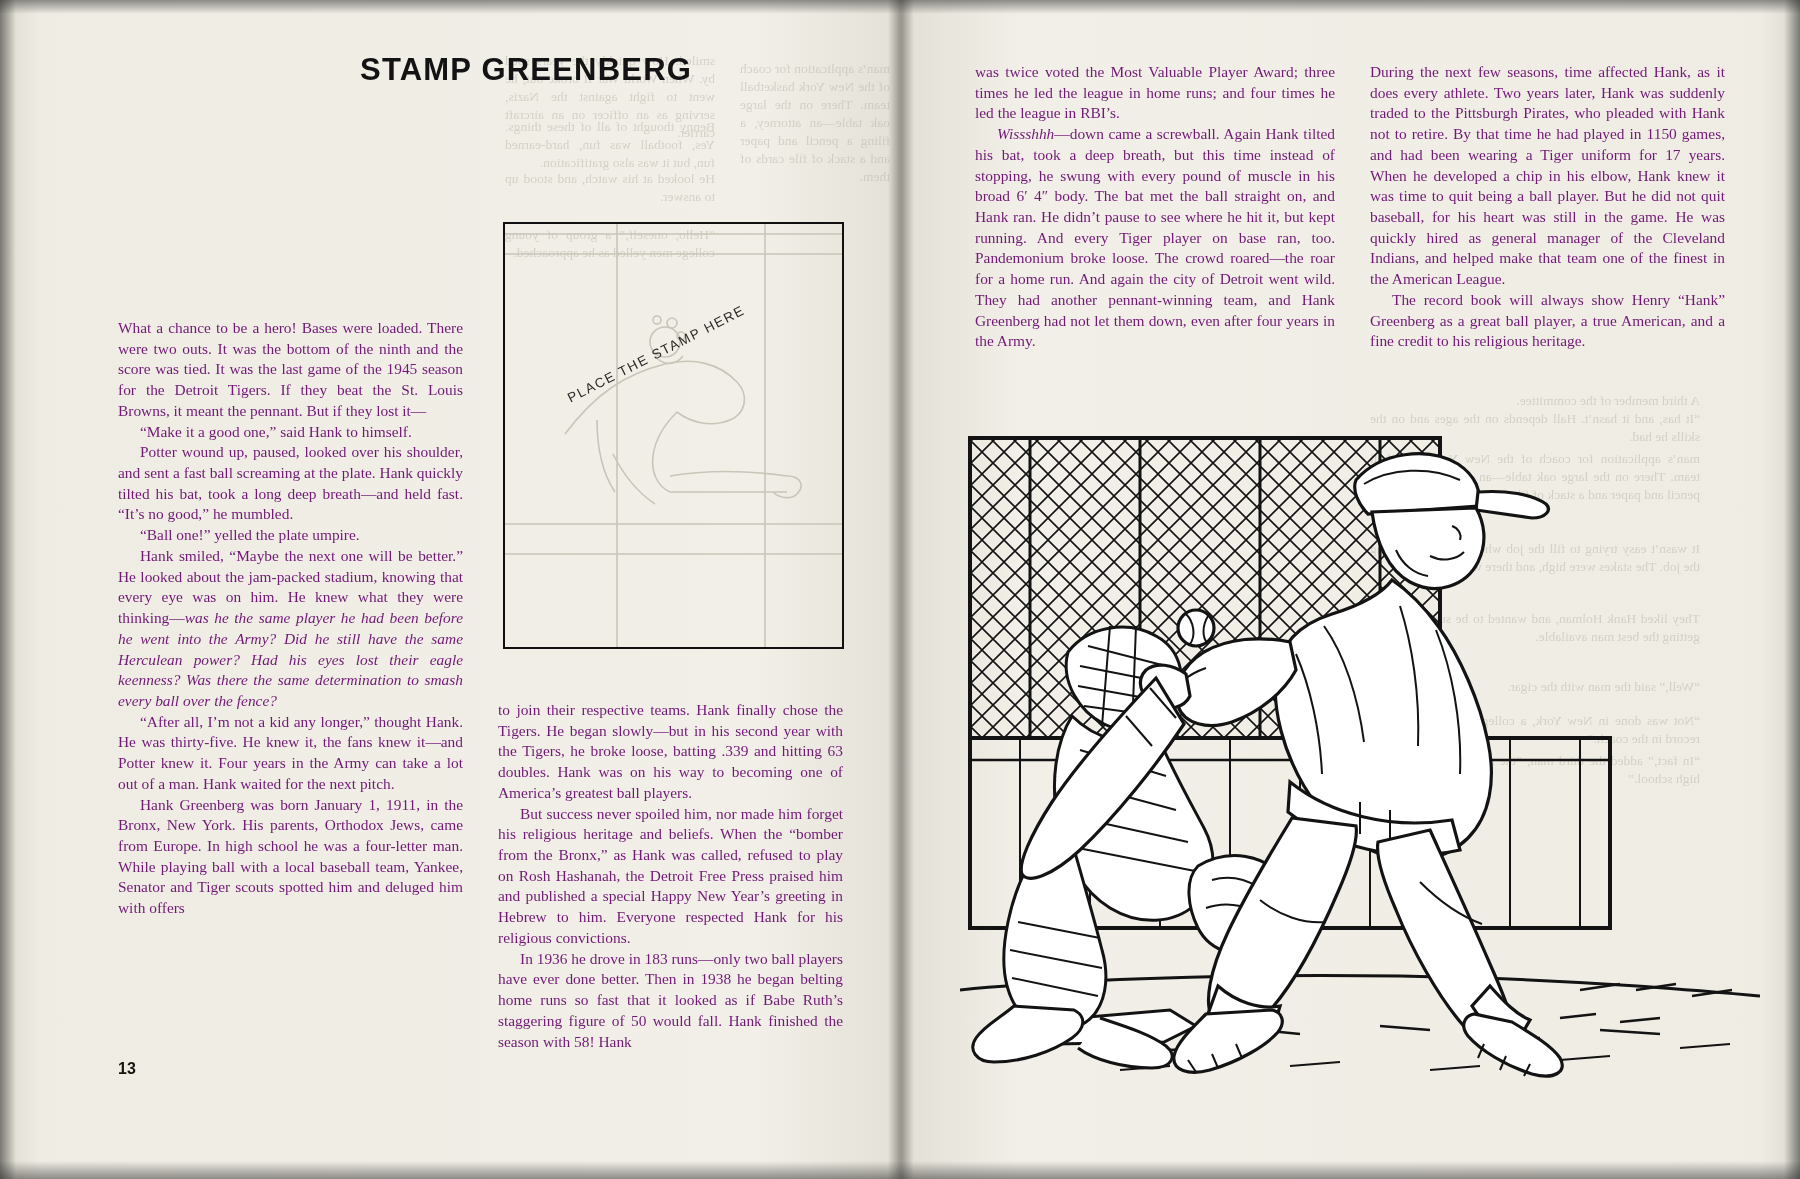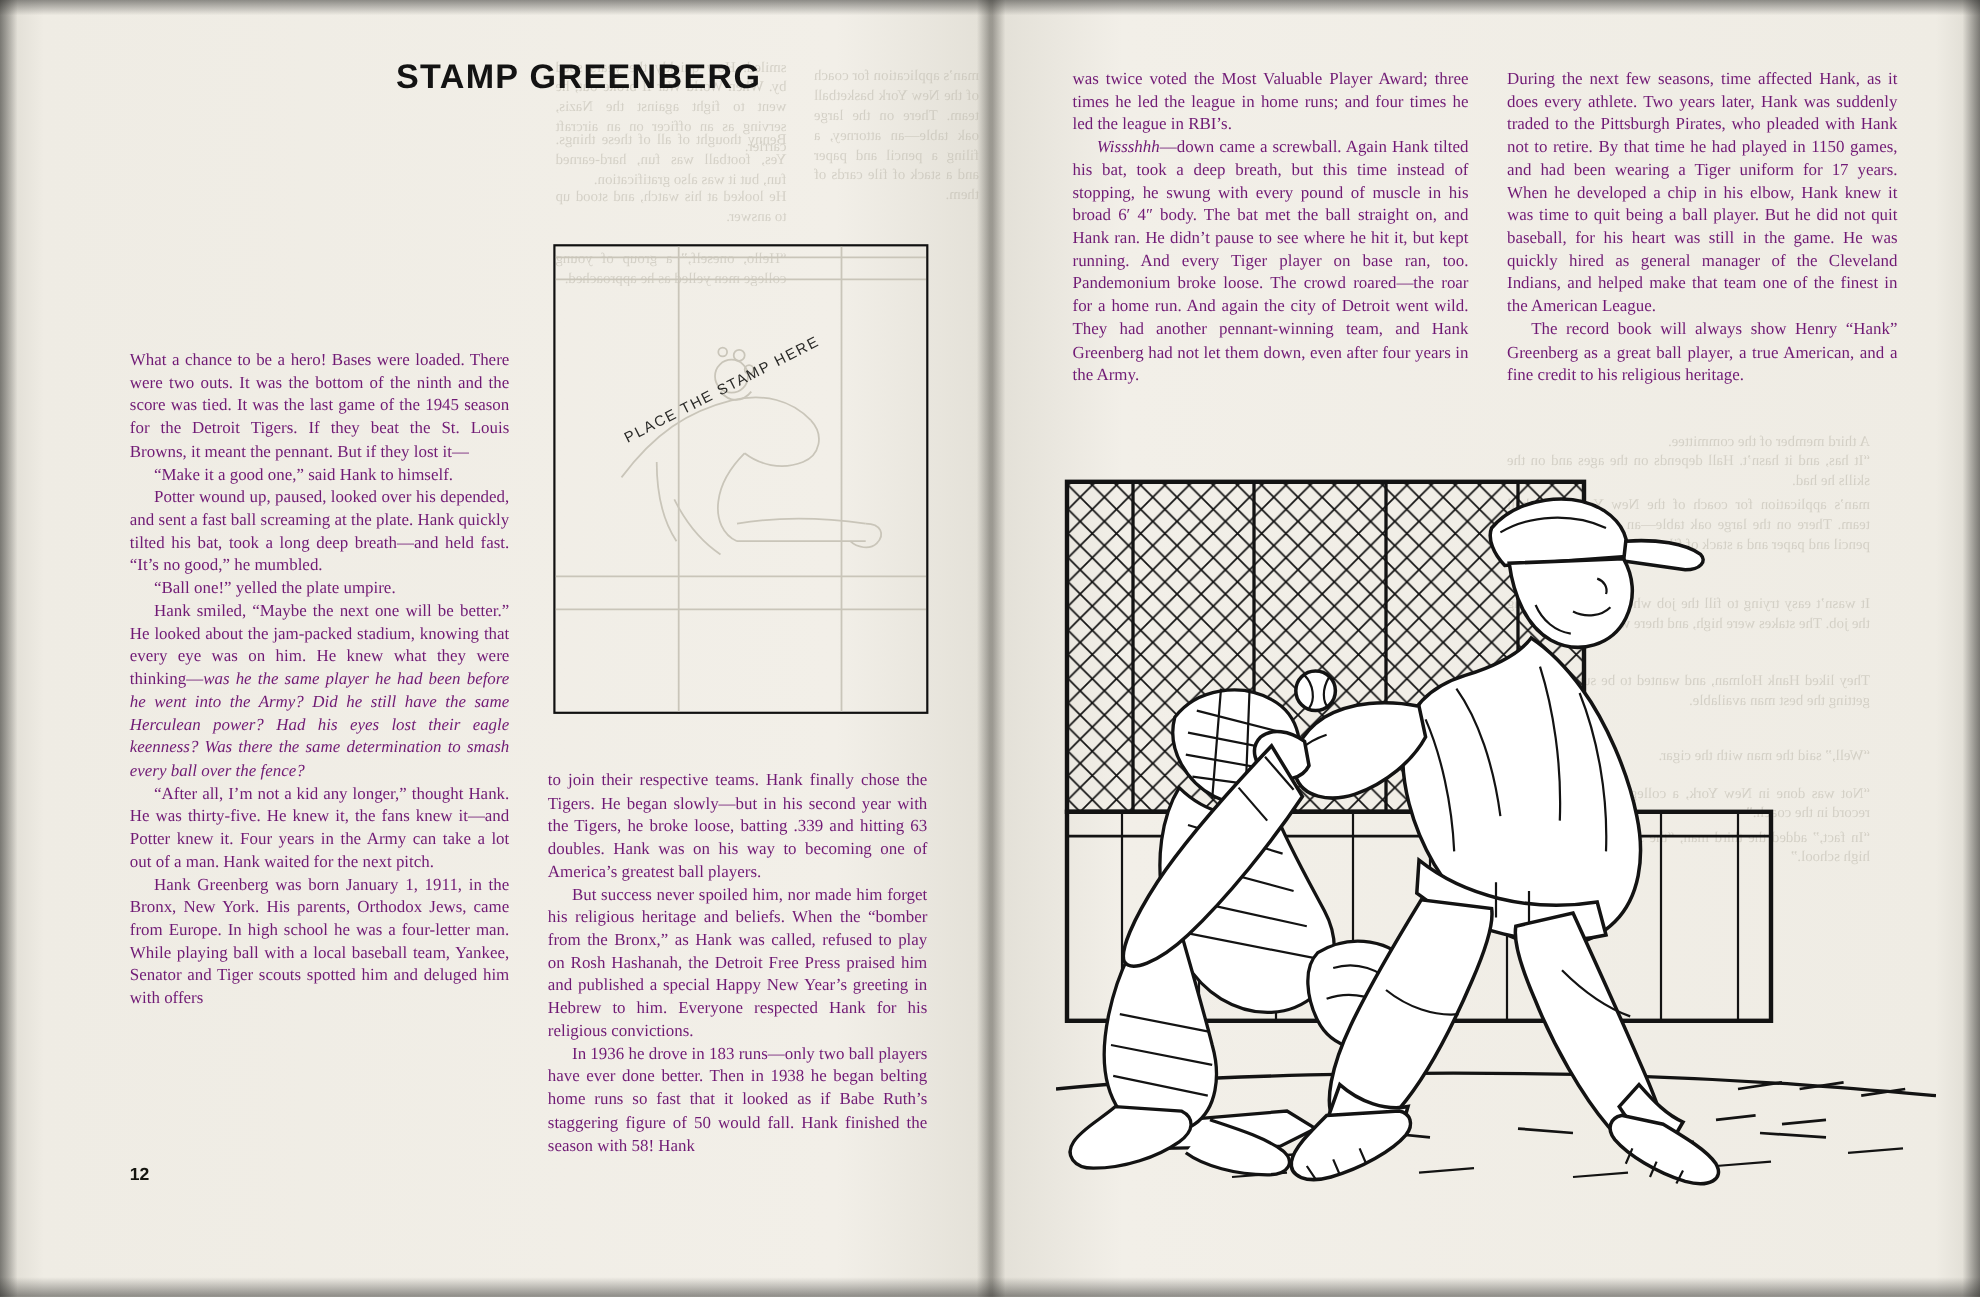--- a/index.html
+++ b/index.html
@@ -164,34 +164,34 @@
   <div class="ghost" style="left:505px; top:118px; width:210px;">Benny thought of all of these things. Yes, football was fun, hard-earned fun, but it was also gratification.</div>
   <div class="ghost" style="left:505px; top:170px; width:210px;">He looked at his watch, and stood up to answer.</div>
   <div class="ghost" style="left:505px; top:226px; width:210px;">“Hello, oneself,” a group of young college men yelled as he approached.</div>
   <div class="ghost" style="left:740px; top:60px; width:150px;">man’s application for coach of the New York basketball team. There on the large oak table—an attorney, a filing a pencil and paper and a stack of file cards of them.</div>
 
   <div class="article-title">STAMP GREENBERG</div>
 
   <div class="col" id="left-col-1">
     <p class="noindent">What a chance to be a hero! Bases were loaded. There were two outs. It was the bottom of the ninth and the score was tied. It was the last game of the 1945 season for the Detroit Tigers. If they beat the St. Louis Browns, it meant the pennant. But if they lost it—</p>
     <p>“Make it a good one,” said Hank to himself.</p>
-    <p>Potter wound up, paused, looked over his depended, and sent a fast ball screaming at the plate. Hank quickly tilted his bat, took a long deep breath—and held fast. “It’s no good,” he mumbled.</p>
+    <p>Potter wound up, paused, looked over his shoulder, and sent a fast ball screaming at the plate. Hank quickly tilted his bat, took a long deep breath—and held fast. “It’s no good,” he mumbled.</p>
     <p>“Ball one!” yelled the plate umpire.</p>
     <p><span>Hank smiled, “Maybe the next one will be better.” He looked about the jam-packed stadium, knowing that every eye was on him. He knew what they were thinking—</span><em>was he the same player he had been before he went into the Army? Did he still have the same Herculean power? Had his eyes lost their eagle keenness? Was there the same determination to smash every ball over the fence?</em></p>
     <p>“After all, I’m not a kid any longer,” thought Hank. He was thirty-five. He knew it, the fans knew it—and Potter knew it. Four years in the Army can take a lot out of a man. Hank waited for the next pitch.</p>
     <p>Hank Greenberg was born January 1, 1911, in the Bronx, New York. His parents, Orthodox Jews, came from Europe. In high school he was a four-letter man. While playing ball with a local baseball team, Yankee, Senator and Tiger scouts spotted him and deluged him with offers</p>
   </div>
 
   <div class="col" id="left-col-2">
     <p class="noindent">to join their respective teams. Hank finally chose the Tigers. He began slowly—but in his second year with the Tigers, he broke loose, batting .339 and hitting 63 doubles. Hank was on his way to becoming one of America’s greatest ball players.</p>
     <p>But success never spoiled him, nor made him forget his religious heritage and beliefs. When the “bomber from the Bronx,” as Hank was called, refused to play on Rosh Hashanah, the Detroit Free Press praised him and published a special Happy New Year’s greeting in Hebrew to him. Everyone respected Hank for his religious convictions.</p>
     <p>In 1936 he drove in 183 runs—only two ball players have ever done better. Then in 1938 he began belting home runs so fast that it looked as if Babe Ruth’s staggering figure of 50 would fall. Hank finished the season with 58! Hank</p>
   </div>
 
-  <div class="page-number">12</div>
+  <div class="page-number">13</div>
 
   <div class="stamp-box">
     <svg viewBox="0 0 337 423" width="337" height="423" style="position:absolute;left:0;top:0;">
       <g stroke="#c9c5b9" stroke-width="1.6" fill="none">
 
         <path d="M0 10 L337 10"></path>
         <path d="M0 30 L337 30"></path>
         <path d="M112 -10 L112 423"></path>
         <path d="M260 -10 L260 423"></path>
         <path d="M0 300 L337 300"></path>

